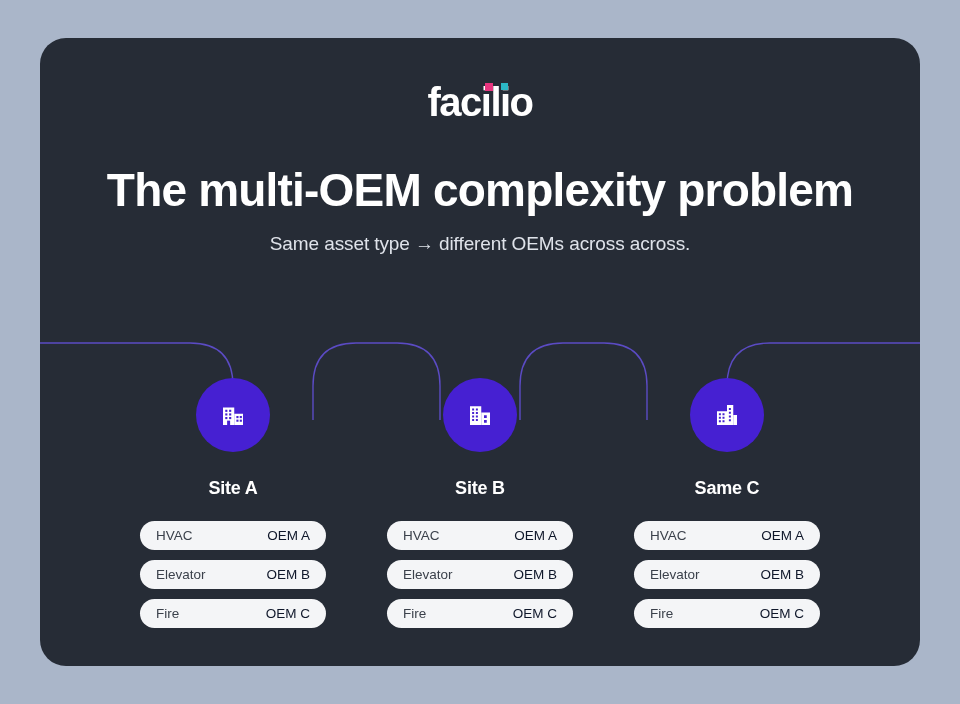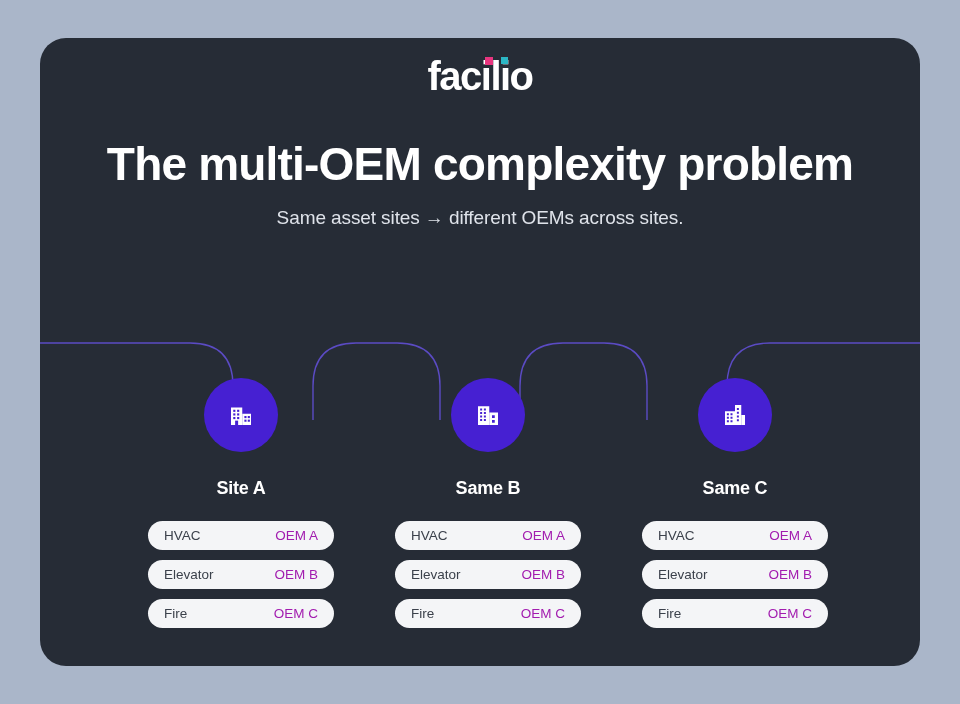--- a/index.html
+++ b/index.html
@@ -23,21 +23,21 @@
     position: relative;
     width: 880px;
     height: 628px;
     background: #262c36;
     border-radius: 26px;
     overflow: hidden;
   }
 
   
   .header {
-    padding-top: 18px;
+    padding-top: 44px;
     text-align: center;
   }
 
   .logo {
     font-size: 40px;
     font-weight: bold;
     letter-spacing: -1.5px;
     color: #ffffff;
     line-height: 1;
     display: inline-block;
@@ -85,21 +85,21 @@
     top: 262px;
     width: 880px;
     height: 120px;
     pointer-events: none;
   }
 
   
   .sites {
     position: absolute;
     top: 340px;
-    left: 8px;
+    left: 0;
     width: 880px;
     display: flex;
     justify-content: space-between;
     padding: 0 100px;
   }
 
   .site-col {
     width: 186px;
     display: flex;
     flex-direction: column;
@@ -137,35 +137,35 @@
     border-radius: 999px;
     height: 29px;
     display: flex;
     align-items: center;
     justify-content: space-between;
     padding: 8px 16px;
     font-size: 13.5px;
     color: #2e333c;
   }
   .pill .asset { color: #3b414b; }
-  .pill .oem   { color: #a21caf; }
+  .pill .oem   { color: #0f172a; }
 </style>
 </head>
 <body>
 
 <div class="card">
 
   <div class="header">
     <div class="logo">
       <span>facilio</span>
       <span class="dot-pink"></span>
       <span class="dot-teal"></span>
     </div>
     <h1 class="headline">The multi-OEM complexity problem</h1>
-    <p class="subhead">Same asset sites → different OEMs across sites.</p>
+    <p class="subhead">Same asset type → different OEMs across across.</p>
   </div>
 
   <svg class="connector" viewBox="0 0 880 120" preserveAspectRatio="none">
     <path d="M0,43 L150,43 Q193,43 193,86 L193,120
              M273,120 L273,86 Q273,43 316,43 L357,43
              Q400,43 400,86 L400,120
              M480,120 L480,86 Q480,43 523,43 L564,43
              Q607,43 607,86 L607,120
              M687,120 L687,86 Q687,43 730,43 L880,43" fill="none" stroke="#5b4bc4" stroke-width="1.4"></path>
   </svg>
@@ -225,21 +225,21 @@
               <rect x="8.7" y="9.6" width="1.6" height="1.6"></rect>
             <rect x="5.7" y="12.4" width="1.6" height="1.6"></rect>
               <rect x="8.7" y="12.4" width="1.6" height="1.6"></rect>
             <rect x="5.7" y="15.2" width="1.6" height="1.6"></rect>
               <rect x="8.7" y="15.2" width="1.6" height="1.6"></rect>
             <rect x="15.2" y="12.2" width="2.2" height="2.2"></rect>
             <rect x="15.2" y="16" width="2.2" height="2.2"></rect>
           </g>
         </svg>
       </div>
-      <div class="site-label">Same B</div>
+      <div class="site-label">Site B</div>
       <div class="pills">
         <div class="pill">
           <span class="asset">HVAC</span>
           <span class="oem">OEM A</span>
         </div>
         <div class="pill">
           <span class="asset">Elevator</span>
           <span class="oem">OEM B</span>
         </div>
         <div class="pill">

